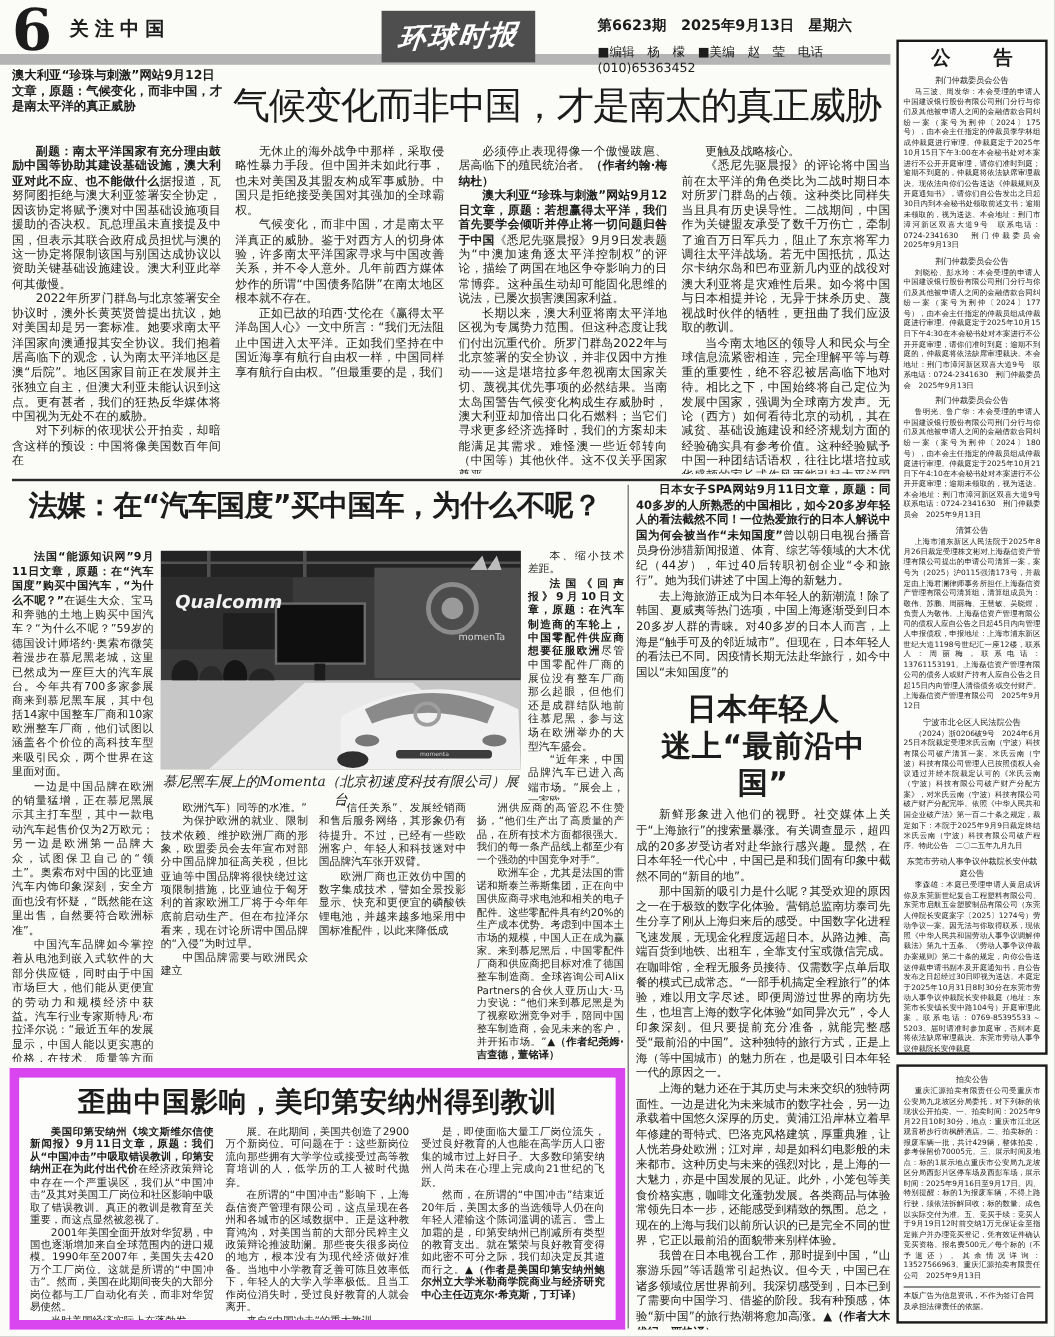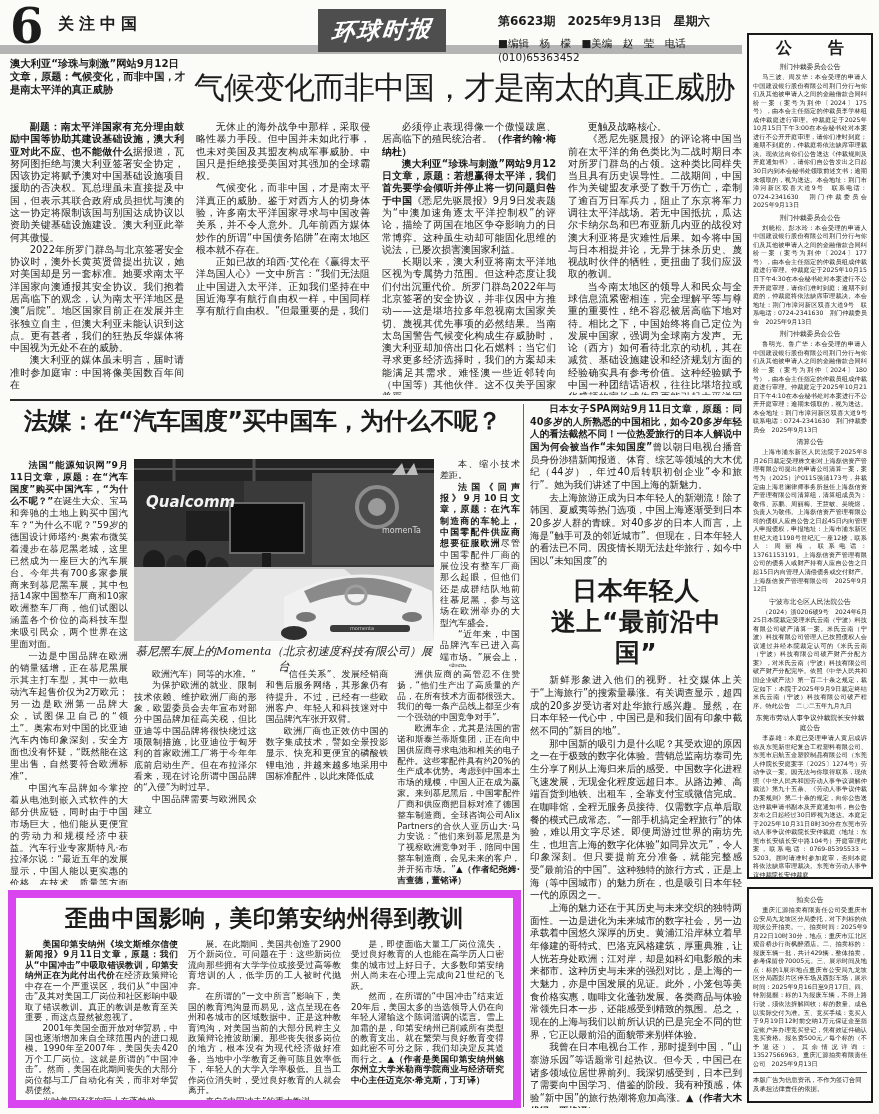--- a/index.html
+++ b/index.html
@@ -98,21 +98,21 @@
     <div class="a1-top">
       <div class="a1-intro">
         <b>澳大利亚“珍珠与刺激”网站9月12日文章，原题：气候变化，而非中国，才是南太平洋的真正威胁</b>
       </div>
       <div class="a1-headline">气候变化而非中国，才是南太的真正威胁</div>
     </div>
     <div class="a1-cols">
       <div class="a1-col">
           <p><b>副题：南太平洋国家有充分理由鼓励中国等协助其建设基础设施，澳大利亚对此不应、也不能做什么</b>据报道，瓦努阿图拒绝与澳大利亚签署安全协定，因该协定将赋予澳对中国基础设施项目援助的否决权。瓦总理虽未直接提及中国，但表示其联合政府成员担忧与澳的这一协定将限制该国与别国达成协议以资助关键基础设施建设。澳大利亚此举何其傲慢。</p>
           <p>2022年所罗门群岛与北京签署安全协议时，澳外长黄英贤曾提出抗议，她对美国却是另一套标准。她要求南太平洋国家向澳通报其安全协议。我们抱着居高临下的观念，认为南太平洋地区是澳“后院”。地区国家目前正在发展并主张独立自主，但澳大利亚未能认识到这点。更有甚者，我们的狂热反华媒体将中国视为无处不在的威胁。</p>
-          <p>澳大利亚的媒体虽未明言，届时请准时参加庭审：中国将像美国数百年间在</p>
+          <p>对下列标的依现状公开拍卖，却暗含这样的预设：中国将像美国数百年间在</p>
         </div>
       <div class="a1-col">
           <p>无休止的海外战争中那样，采取侵略性暴力手段。但中国并未如此行事，也未对美国及其盟友构成军事威胁。中国只是拒绝接受美国对其强加的全球霸权。</p>
           <p>气候变化，而非中国，才是南太平洋真正的威胁。鉴于对西方人的切身体验，许多南太平洋国家寻求与中国改善关系，并不令人意外。几年前西方媒体炒作的所谓“中国债务陷阱”在南太地区根本就不存在。</p>
           <p>正如已故的珀西·艾伦在《赢得太平洋岛国人心》一文中所言：“我们无法阻止中国进入太平洋。正如我们坚持在中国近海享有航行自由权一样，中国同样享有航行自由权。”但最重要的是，我们</p>
         </div>
       <div class="a1-col">
           <p>必须停止表现得像一个傲慢跋扈、居高临下的殖民统治者。<b>（作者约翰·梅纳杜）</b></p>
           <p><b>澳大利亚“珍珠与刺激”网站9月12日文章，原题：若想赢得太平洋，我们首先要学会倾听并停止将一切问题归咎于中国</b>《悉尼先驱晨报》9月9日发表题为“中澳加速角逐太平洋控制权”的评论，描绘了两国在地区争夺影响力的日常博弈。这种虽生动却可能固化思维的说法，已屡次损害澳国家利益。</p>
           <p>长期以来，澳大利亚将南太平洋地区视为专属势力范围。但这种态度让我们付出沉重代价。所罗门群岛2022年与北京签署的安全协议，并非仅因中方推动——这是堪培拉多年忽视南太国家关切、蔑视其优先事项的必然结果。当南太岛国警告气候变化构成生存威胁时，澳大利亚却加倍出口化石燃料；当它们寻求更多经济选择时，我们的方案却未能满足其需求。难怪澳一些近邻转向（中国等）其他伙伴。这不仅关乎国家尊严，</p>
@@ -219,21 +219,21 @@
   <div class="article4">
     <div class="a4-headline">歪曲中国影响，美印第安纳州得到教训</div>
     <div class="a4-cols">
       <div class="a4-col">
           <p><b>美国印第安纳州《埃文斯维尔信使新闻报》9月11日文章，原题：我们从“中国冲击”中吸取错误教训，印第安纳州正在为此付出代价</b>在经济政策辩论中存在一个严重误区，我们从“中国冲击”及其对美国工厂岗位和社区影响中吸取了错误教训。真正的教训是教育至关重要，而这点显然被忽视了。</p>
           <p>2001年美国全面开放对华贸易，中国也逐渐增加来自全球范围内的进口规模。1990年至2007年，美国失去420万个工厂岗位。这就是所谓的“中国冲击”。然而，美国在此期间丧失的大部分岗位都与工厂自动化有关，而非对华贸易使然。</p>
           <p>当时美国经济实际上在蓬勃发</p>
         </div>
       <div class="a4-col">
           <p>展。在此期间，美国共创造了2900万个新岗位。可问题在于：这些新岗位流向那些拥有大学学位或接受过高等教育培训的人，低学历的工人被时代抛弃。</p>
-          <p>在所谓的“一文中所言”影响下，美国的教育鸿沟显而易见，这点呈现在各州和各城市的区域数据中。正是这种教育鸿沟，对美国当前的大部分民粹主义政策辩论推波助澜。那些丧失很多岗位的地方，根本没有为现代经济做好准备。当地中小学教育乏善可陈且效率低下，年轻人的大学入学率极低。且当工作岗位消失时，受过良好教育的人就会离开。</p>
+          <p>在所谓的“中国冲击”影响下，上海磊信资产管理有限公司，这点呈现在各州和各城市的区域数据中。正是这种教育鸿沟，对美国当前的大部分民粹主义政策辩论推波助澜。那些丧失很多岗位的地方，根本没有为现代经济做好准备。当地中小学教育乏善可陈且效率低下，年轻人的大学入学率极低。且当工作岗位消失时，受过良好教育的人就会离开。</p>
           <p>来自“中国冲击”的重大教训</p>
         </div>
       <div class="a4-col">
           <p>是，即使面临大量工厂岗位流失，受过良好教育的人也能在高学历人口密集的城市过上好日子。大多数印第安纳州人尚未在心理上完成向21世纪的飞跃。</p>
           <p>然而，在所谓的“中国冲击”结束近20年后，美国太多的当选领导人仍在向年轻人灌输这个陈词滥调的谎言。雪上加霜的是，印第安纳州已削减所有类型的教育支出。就在繁荣与良好教育变得如此密不可分之际，我们却决定反其道而行之。<b>▲（作者是美国印第安纳州鲍尔州立大学米勒商学院商业与经济研究中心主任迈克尔·希克斯，丁玎译）</b></p>
         </div>
     </div>
   </div>
 
   <div class="notices">

